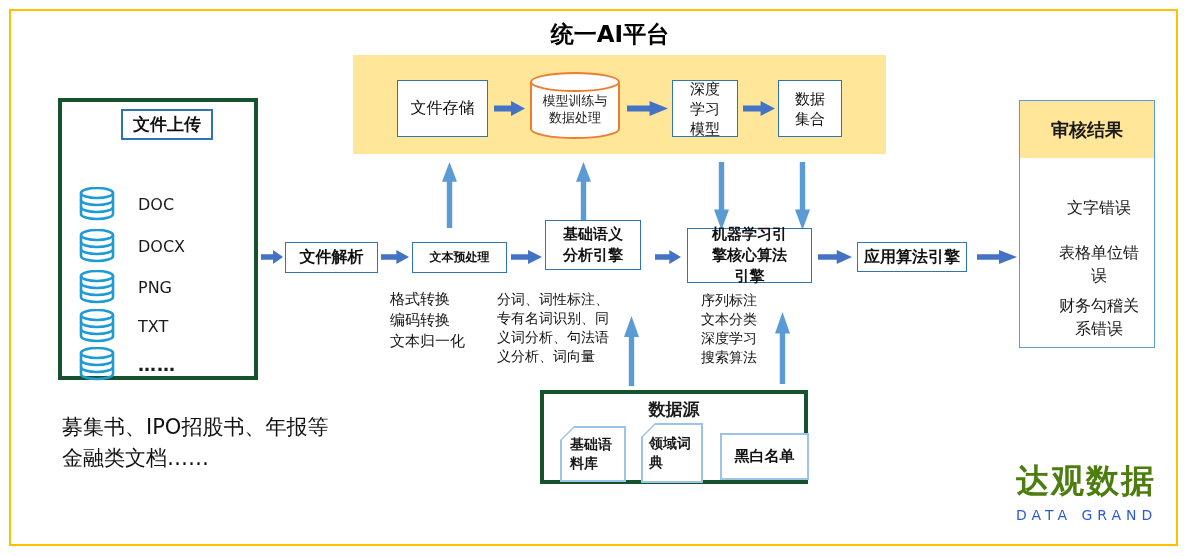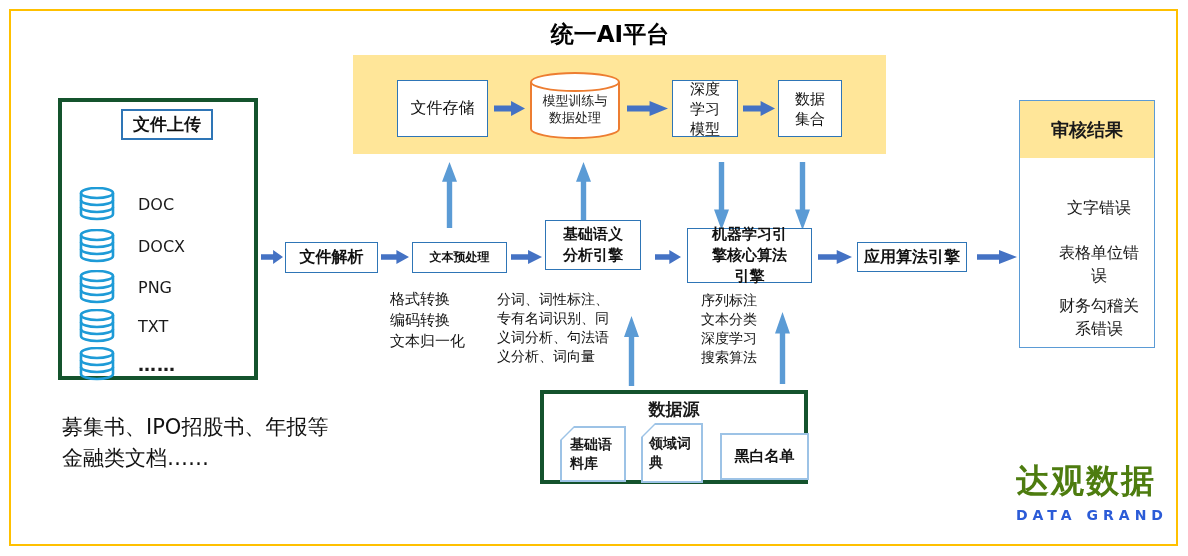--- a/index.html
+++ b/index.html
@@ -171,14 +171,14 @@
   <div class="res-item" style="top:95px;">文字错误</div>
   <div class="res-item" style="top:140px;">表格单位错误</div>
   <div class="res-item" style="top:193px;">财务勾稽关系错误</div>
 </div>
 
 <div class="abs pre" style="left:62px;top:412px;font-size:21px;line-height:31px;color:#111;">募集书、IPO招股书、年报等
 金融类文档……</div>
 
 <div class="abs" style="left:1016px;top:459px;width:160px;">
   <div style="font-size:33px;font-weight:700;color:#4d7c0f;letter-spacing:2px;">达观数据</div>
-  <div style="font-size:14px;font-weight:700;color:#2B5BD7;letter-spacing:5px;margin-top:3px;">DATA GRAND</div>
+  <div style="font-size:14px;font-weight:400;color:#2B5BD7;letter-spacing:5px;margin-top:3px;">DATA GRAND</div>
 </div>
 
 </body></html>

